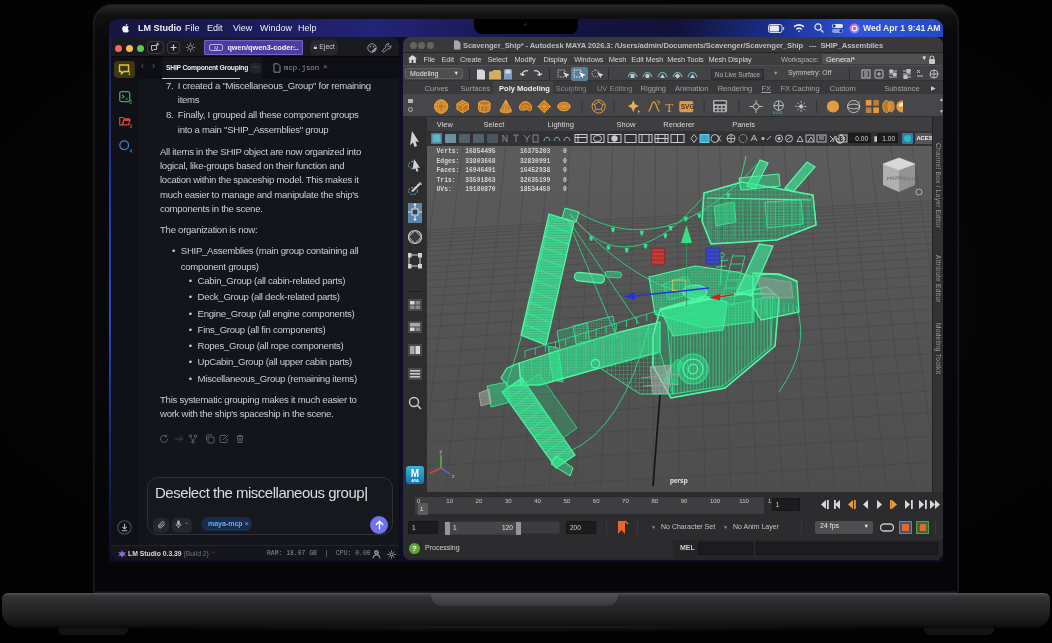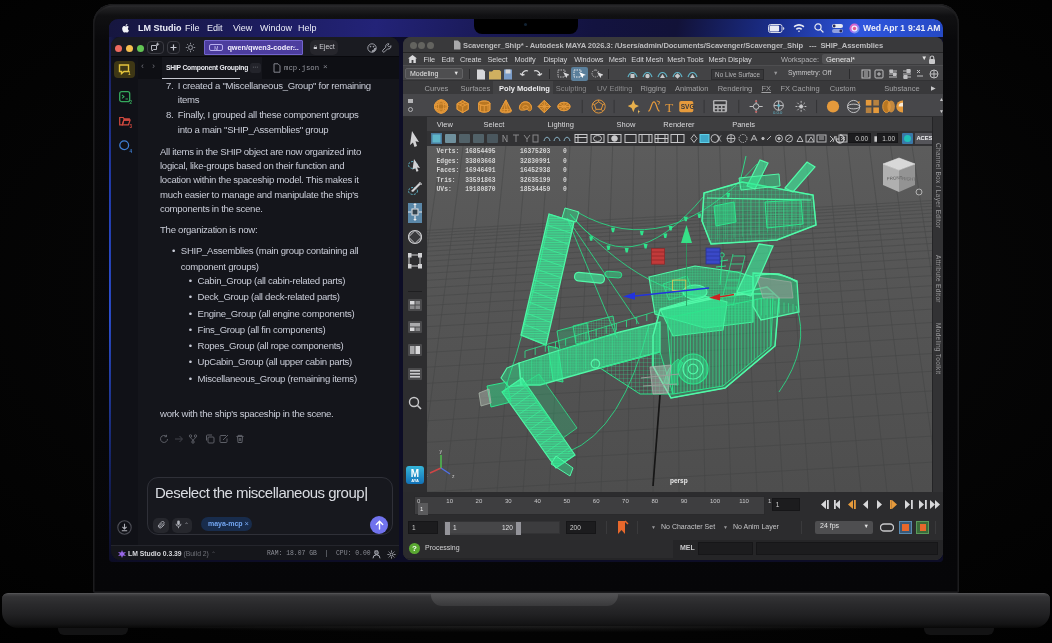--- a/index.html
+++ b/index.html
@@ -217,20 +217,21 @@
           <div class="ct" style="left:50.7px;top:227.7px;">•</div>
             <div class="ct" style="left:59.6px;top:227.7px;">Engine_Group (all engine components)</div>
           <div class="ct" style="left:50.7px;top:244.3px;">•</div>
             <div class="ct" style="left:59.6px;top:244.3px;">Fins_Group (all fin components)</div>
           <div class="ct" style="left:50.7px;top:259.8px;">•</div>
             <div class="ct" style="left:59.6px;top:259.8px;">Ropes_Group (all rope components)</div>
           <div class="ct" style="left:50.7px;top:276.4px;">•</div>
             <div class="ct" style="left:59.6px;top:276.4px;">UpCabin_Group (all upper cabin parts)</div>
           <div class="ct" style="left:50.7px;top:292.6px;">•</div>
             <div class="ct" style="left:59.6px;top:292.6px;">Miscellaneous_Group (remaining items)</div>
+          <div class="ct" style="left:22px;top:313.8px;">This systematic grouping makes it much easier to</div>
           <div class="ct" style="left:22px;top:328px;">work with the ship's spaceship in the scene.</div>
           <svg class="abs" style="left:21px;top:355px" width="10" height="10" viewBox="0 0 10 10">
               <path d="M8.5 5a3.5 3.5 0 1 1-1-2.5M7.5 .8v1.9h-2" fill="none" stroke="#5c5e66" stroke-width="1"></path>
             </svg>
           <svg class="abs" style="left:36px;top:355px" width="10" height="10" viewBox="0 0 10 10">
               <path d="M1 5h7M5.5 2l3 3-3 3" fill="none" stroke="#42444c" stroke-width="1"></path>
             </svg>
           <svg class="abs" style="left:50px;top:355px" width="10" height="10" viewBox="0 0 10 10">
               <circle cx="2.5" cy="2" r="1.2" fill="none" stroke="#5c5e66"></circle>
               <circle cx="7.5" cy="2" r="1.2" fill="none" stroke="#5c5e66"></circle>

